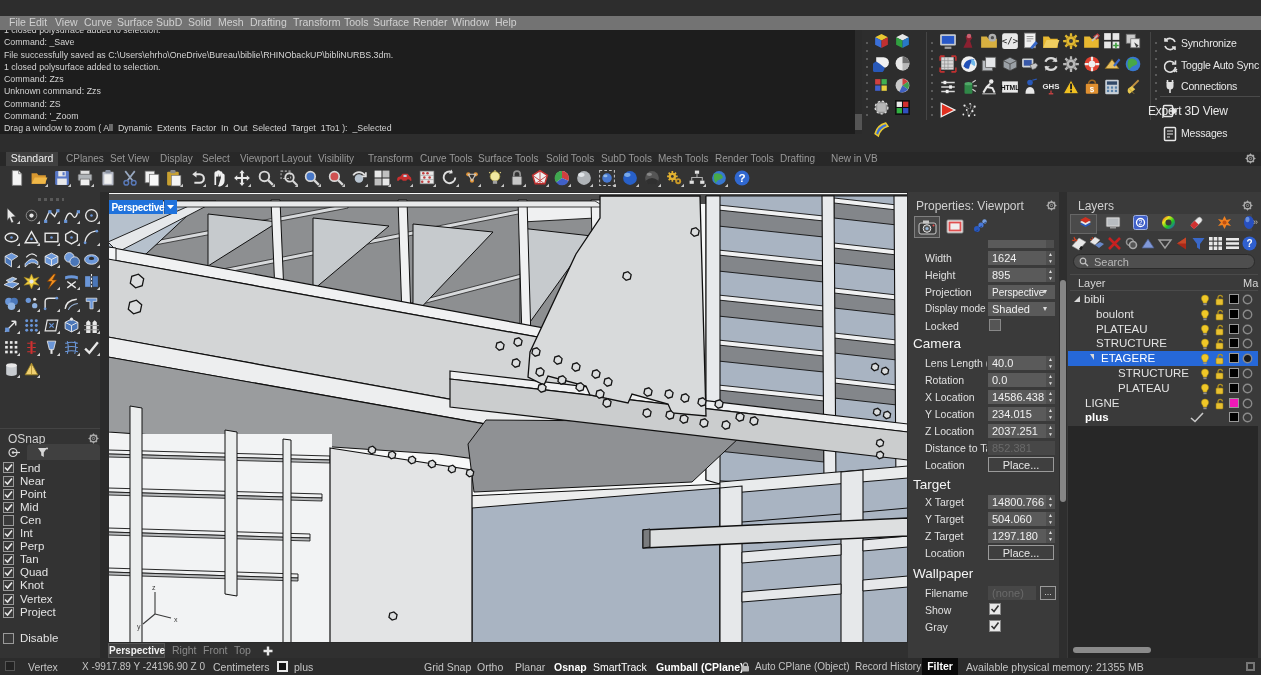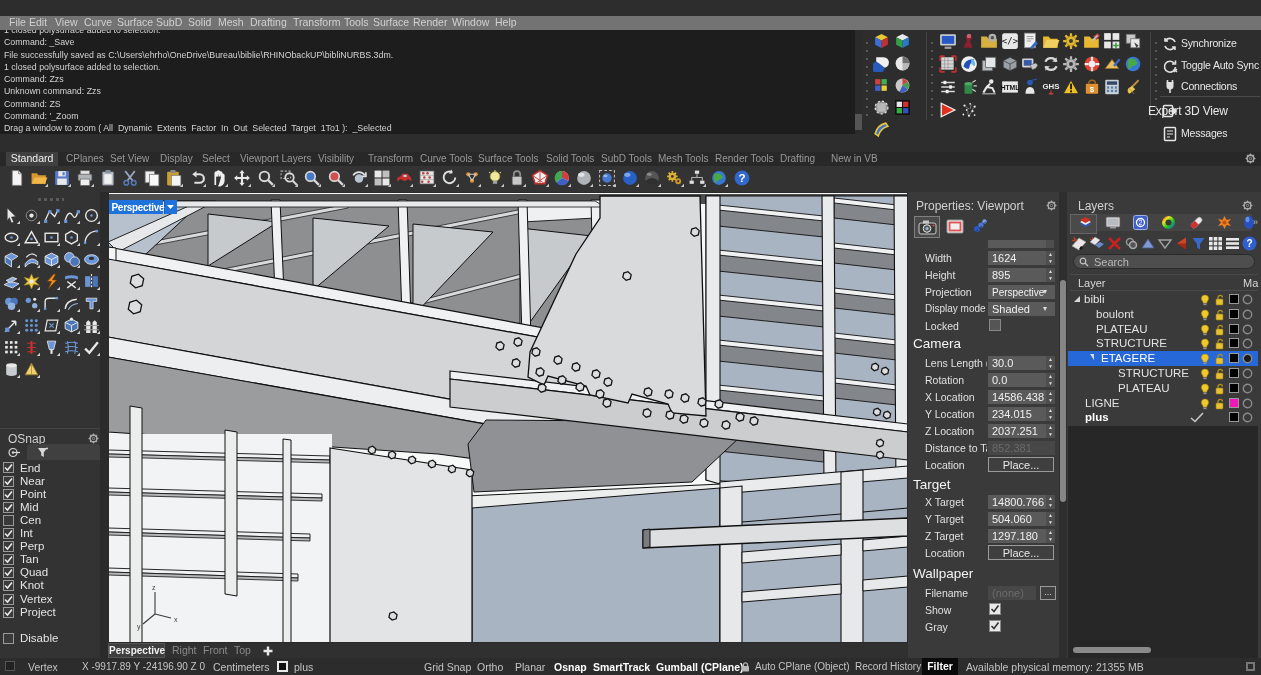--- a/index.html
+++ b/index.html
@@ -291,21 +291,21 @@
     </svg>
     <div class="abs" style="left:1181px;top:127px;font-size:10.5px;letter-spacing:-0.2px;color:#e8e8e8;white-space:nowrap">Messages</div>
     <div class="abs" style="left:1160px;top:96px;width:100px;height:1px;background:#4a4a4a"></div>
 
 <div class="abs" style="left:0;top:152px;width:1261px;height:14px;background:#282828;font-size:10px;color:#989898">
  <div class="abs" style="left:6px;top:0;width:52px;height:14px;background:#404040;color:#f2f2f2;text-align:center;line-height:13px;font-size:10.5px">Standard</div>
  <span class="abs" style="left:66px;top:1px">CPlanes</span>
       <span class="abs" style="left:110px;top:1px">Set View</span>
       <span class="abs" style="left:160px;top:1px">Display</span>
       <span class="abs" style="left:202px;top:1px">Select</span>
-      <span class="abs" style="left:240px;top:1px">Viewport Layers</span>
+      <span class="abs" style="left:240px;top:1px">Viewport Layout</span>
       <span class="abs" style="left:318px;top:1px">Visibility</span>
       <span class="abs" style="left:368px;top:1px">Transform</span>
       <span class="abs" style="left:420px;top:1px">Curve Tools</span>
       <span class="abs" style="left:478px;top:1px">Surface Tools</span>
       <span class="abs" style="left:546px;top:1px">Solid Tools</span>
       <span class="abs" style="left:601px;top:1px">SubD Tools</span>
       <span class="abs" style="left:658px;top:1px">Mesh Tools</span>
       <span class="abs" style="left:715px;top:1px">Render Tools</span>
       <span class="abs" style="left:780px;top:1px">Drafting</span>
       <span class="abs" style="left:831px;top:1px">New in VB</span>
@@ -1009,21 +1009,21 @@
     <div class="abs" style="left:1043px;top:287px;color:#ddd;font-size:8px">▾</div>
     <div class="abs" style="left:925px;top:303px;font-size:10px;color:#e0e0e0;white-space:nowrap;width:62px;overflow:hidden">Display mode</div>
     <div class="abs" style="left:988px;top:302px;width:67px;height:14px;background:#5a5a5a;color:#f0f0f0;font-size:11px;padding:1px 0 0 4px">Shaded</div>
     <div class="abs" style="left:1043px;top:304px;color:#ddd;font-size:8px">▾</div>
     <div class="abs" style="left:925px;top:320px;font-size:10.5px;color:#e0e0e0;white-space:nowrap;width:62px;overflow:hidden">Locked</div>
     <svg class="ico" style="left:989px;top:319px" width="12" height="12" viewBox="0 0 12 12">
       <rect x="0.5" y="0.5" width="11" height="11" fill="#555" stroke="#888" stroke-width="1"></rect>
     </svg>
     <div class="abs" style="left:913px;top:336px;font-size:13.5px;color:#f4f4f4">Camera</div>
     <div class="abs" style="left:925px;top:357px;font-size:10.5px;color:#e0e0e0;white-space:nowrap;width:62px;overflow:hidden">Lens Length (m̲</div>
-    <div class="abs" style="left:988px;top:356px;width:58px;height:14px;background:#5a5a5a;color:#f0f0f0;font-size:11px;padding:1px 0 0 4px">30.0</div>
+    <div class="abs" style="left:988px;top:356px;width:58px;height:14px;background:#5a5a5a;color:#f0f0f0;font-size:11px;padding:1px 0 0 4px">40.0</div>
     <div class="abs" style="left:1046px;top:356px;width:9px;height:14px;background:#4e4e4e;color:#ddd;font-size:5px;text-align:center;line-height:7px">▲<br>▼</div>
     <div class="abs" style="left:925px;top:374px;font-size:10.5px;color:#e0e0e0;white-space:nowrap;width:62px;overflow:hidden">Rotation</div>
     <div class="abs" style="left:988px;top:373px;width:58px;height:14px;background:#5a5a5a;color:#f0f0f0;font-size:11px;padding:1px 0 0 4px">0.0</div>
     <div class="abs" style="left:1046px;top:373px;width:9px;height:14px;background:#4e4e4e;color:#ddd;font-size:5px;text-align:center;line-height:7px">▲<br>▼</div>
     <div class="abs" style="left:925px;top:391px;font-size:10.5px;color:#e0e0e0;white-space:nowrap;width:62px;overflow:hidden">X Location</div>
     <div class="abs" style="left:988px;top:390px;width:58px;height:14px;background:#5a5a5a;color:#f0f0f0;font-size:11px;padding:1px 0 0 4px">14586.438</div>
     <div class="abs" style="left:1046px;top:390px;width:9px;height:14px;background:#4e4e4e;color:#ddd;font-size:5px;text-align:center;line-height:7px">▲<br>▼</div>
     <div class="abs" style="left:925px;top:408px;font-size:10.5px;color:#e0e0e0;white-space:nowrap;width:62px;overflow:hidden">Y Location</div>
     <div class="abs" style="left:988px;top:407px;width:58px;height:14px;background:#5a5a5a;color:#f0f0f0;font-size:11px;padding:1px 0 0 4px">234.015</div>
     <div class="abs" style="left:1046px;top:407px;width:9px;height:14px;background:#4e4e4e;color:#ddd;font-size:5px;text-align:center;line-height:7px">▲<br>▼</div>
@@ -1306,21 +1306,21 @@
  <div class="abs" style="left:5px;top:3px;width:10px;height:10px;background:#222;border:1px solid #555"></div>
  <span class="abs" style="left:28px;top:3px">Vertex</span>
  <span class="abs" style="left:82px;top:3px;font-size:10px">X -9917.89 Y -24196.90 Z 0</span>
  <span class="abs" style="left:213px;top:3px">Centimeters</span>
  <div class="abs" style="left:277px;top:3px;width:11px;height:11px;background:#111;border:2px solid #e8e8e8"></div>
  <span class="abs" style="left:294px;top:3px">plus</span>
  <span class="abs" style="left:424px;top:3px">Grid Snap</span>
  <span class="abs" style="left:477px;top:3px">Ortho</span>
  <span class="abs" style="left:515px;top:3px">Planar</span>
  <span class="abs" style="left:554px;top:3px;color:#fff;font-weight:bold">Osnap</span>
- <span class="abs" style="left:593px;top:3px;color:#fff;font-weight:bold">SmartTrack</span>
+ <span class="abs" style="left:593px;top:3px;color:#fff;font-weight:normal">SmartTrack</span>
  <span class="abs" style="left:656px;top:3px;color:#fff;font-weight:bold">Gumball (CPlane)</span>
  <svg class="abs" style="left:741px;top:4px" width="9" height="10" viewBox="0 0 9 10">
         <rect x="1" y="4" width="7" height="5.5" rx="0.8" fill="#b8b8b8"></rect>
         <path d="M2.5 4 V2.8 a2 2 0 0 1 4 0 V4" fill="none" stroke="#b8b8b8" stroke-width="1.2"></path>
       </svg>
  <span class="abs" style="left:755px;top:3px;font-size:10px">Auto CPlane (Object)</span>
  <span class="abs" style="left:855px;top:3px;font-size:10px">Record History</span>
  <div class="abs" style="left:922px;top:0px;width:36px;height:17px;background:#0a0a0a;color:#fff;font-weight:bold;text-align:center;line-height:16px">Filter</div>
  <span class="abs" style="left:966px;top:3px;font-size:10.5px">Available physical memory: 21355 MB</span>
  <div class="abs" style="left:1246px;top:4px;width:9px;height:9px;border:2px solid #777"></div>

